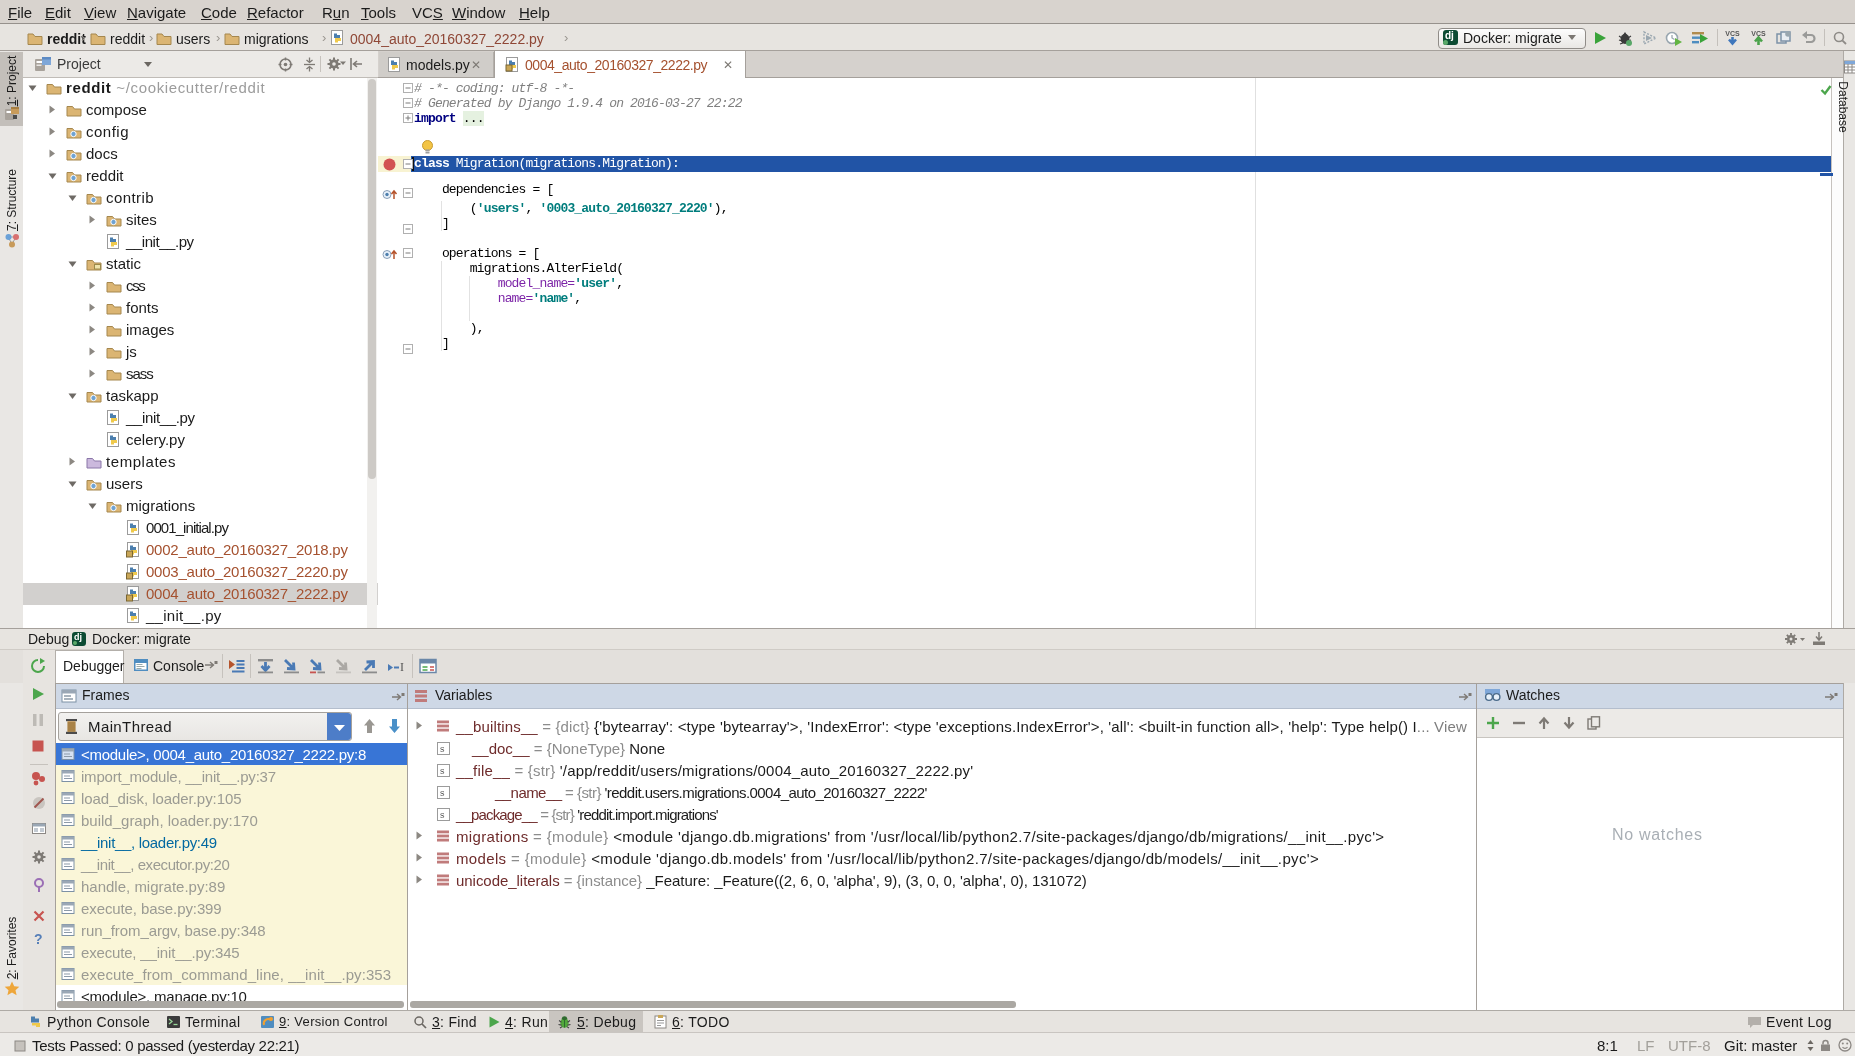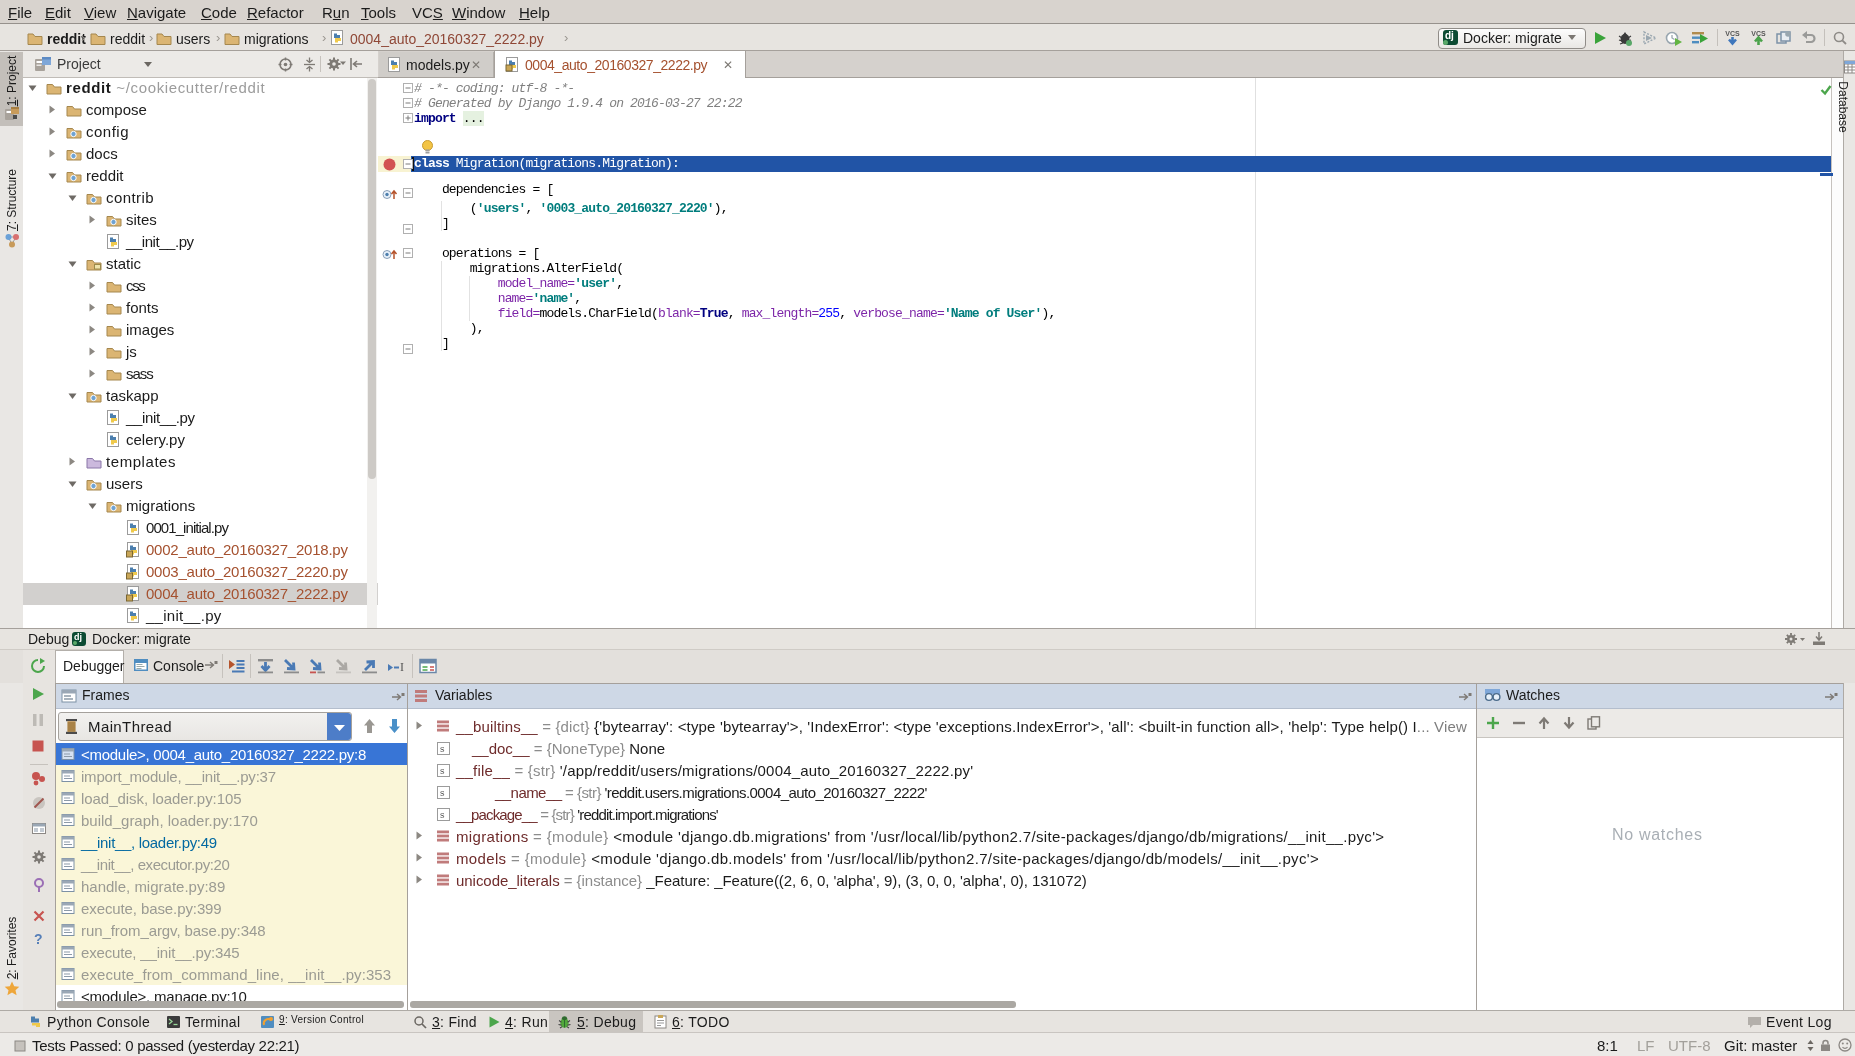--- a/index.html
+++ b/index.html
@@ -505,21 +505,20 @@
 <div class="ab mono" style="left:36px;top:18px;"><span class="cm"># Generated by Django 1.9.4 on 2016-03-27 22:22</span></div>
 <div class="ab mono" style="left:36px;top:33px;"><span class="kw">import</span> <span style="background:#E5F1E0;">...</span></div>
 <div class="ab mono" style="left:36px;top:78px;color:#fff;"><span style="font-weight:bold;">class</span> Migration(migrations.Migration):</div>
 <div class="ab mono" style="left:36px;top:104px;">    dependencies = [</div>
 <div class="ab mono" style="left:36px;top:123px;">        (<span class="str">'users'</span>, <span class="str">'0003_auto_20160327_2220'</span>),</div>
 <div class="ab mono" style="left:36px;top:138px;">    ]</div>
 <div class="ab mono" style="left:36px;top:168px;">    operations = [</div>
 <div class="ab mono" style="left:36px;top:183px;">        migrations.AlterField(</div>
 <div class="ab mono" style="left:36px;top:198px;">            <span class="kwa">model_name=</span><span class="str">'user'</span>,</div>
 <div class="ab mono" style="left:36px;top:213px;">            <span class="kwa">name=</span><span class="str">'name'</span>,</div>
-<div class="ab mono" style="left:36px;top:228px;">            <span class="kwa">field=</span>models.CharField(<span class="kwa">blank=</span><span class="kw">True</span>, <span class="kwa">max_length=</span><span class="num">255</span>, <span class="kwa">verbose_name=</span><span class="str">'Name of User'</span>),</div>
 <div class="ab mono" style="left:36px;top:243px;">        ),</div>
 <div class="ab mono" style="left:36px;top:258px;">    ]</div>
 </div>
 
 <div class="ab" style="left:1831px;top:78px;width:12px;height:550px;background:#FCFCFC;border-left:1px solid #C6C2BE;" id="estripe">
 <svg class="ab" style="left:-12px;top:6px;" width="12" height="12">
       <path d="M1.5 6 l3.5 3.5 L10.5 2" stroke="#4CA64C" stroke-width="2.4" fill="none"></path>
     </svg>
 <div class="ab" style="left:-12px;top:95px;width:13px;height:3px;background:#2154A6;"></div>
 </div>
@@ -875,21 +874,21 @@
       <rect x="1" y="1" width="13" height="12" fill="#3b3b3b" rx="1"></rect>
       <path d="M3 4 l3 2.5 -3 2.5" stroke="#9AD79A" stroke-width="1.3" fill="none"></path>
       <path d="M7.5 9.5 h4" stroke="#9AD79A" stroke-width="1.3"></path>
     </svg>
 <div class="ab" style="font-size:14px;color:#1b1b1b;letter-spacing:0.3px;left:185px;top:3px;">Terminal</div>
 <svg class="ab" style="left:260px;top:4px;" width="15" height="14">
       <rect x="1" y="1" width="13" height="12" fill="#4F8DC0" rx="1"></rect>
       <path d="M4 10 a4.5 4.5 0 0 1 7 -5" fill="none" stroke="#F0A030" stroke-width="2"></path>
       <circle cx="11" cy="4" r="2" fill="#F0A030"></circle>
     </svg>
-<div class="ab" style="font-size:10px;color:#1b1b1b;letter-spacing:0.3px;left:279px;top:3px;"><u>9</u>: Version Control</div>
+<div class="ab" style="font-size:13px;color:#1b1b1b;letter-spacing:0.3px;left:279px;top:3px;"><u>9</u>: Version Control</div>
 <svg class="ab" style="left:413px;top:4px;" width="15" height="14">
       <circle cx="6" cy="6" r="4" fill="none" stroke="#6B6762" stroke-width="1.5"></circle>
       <path d="M9 9 l4 4" stroke="#6B6762" stroke-width="1.7"></path>
     </svg>
 <div class="ab" style="font-size:14px;color:#1b1b1b;letter-spacing:0.3px;left:432px;top:3px;"><u>3</u>: Find</div>
 <svg class="ab" style="left:487px;top:4px;" width="14" height="14">
       <path d="M2.5 1.5 L12.5 7 L2.5 12.5 z" fill="#4CA64C"></path>
     </svg>
 <div class="ab" style="font-size:14px;color:#1b1b1b;letter-spacing:0.3px;left:505px;top:3px;"><u>4</u>: Run</div>
 <div class="ab" style="left:549px;top:0px;width:94px;height:22px;background:#C9C5C0;"></div>

